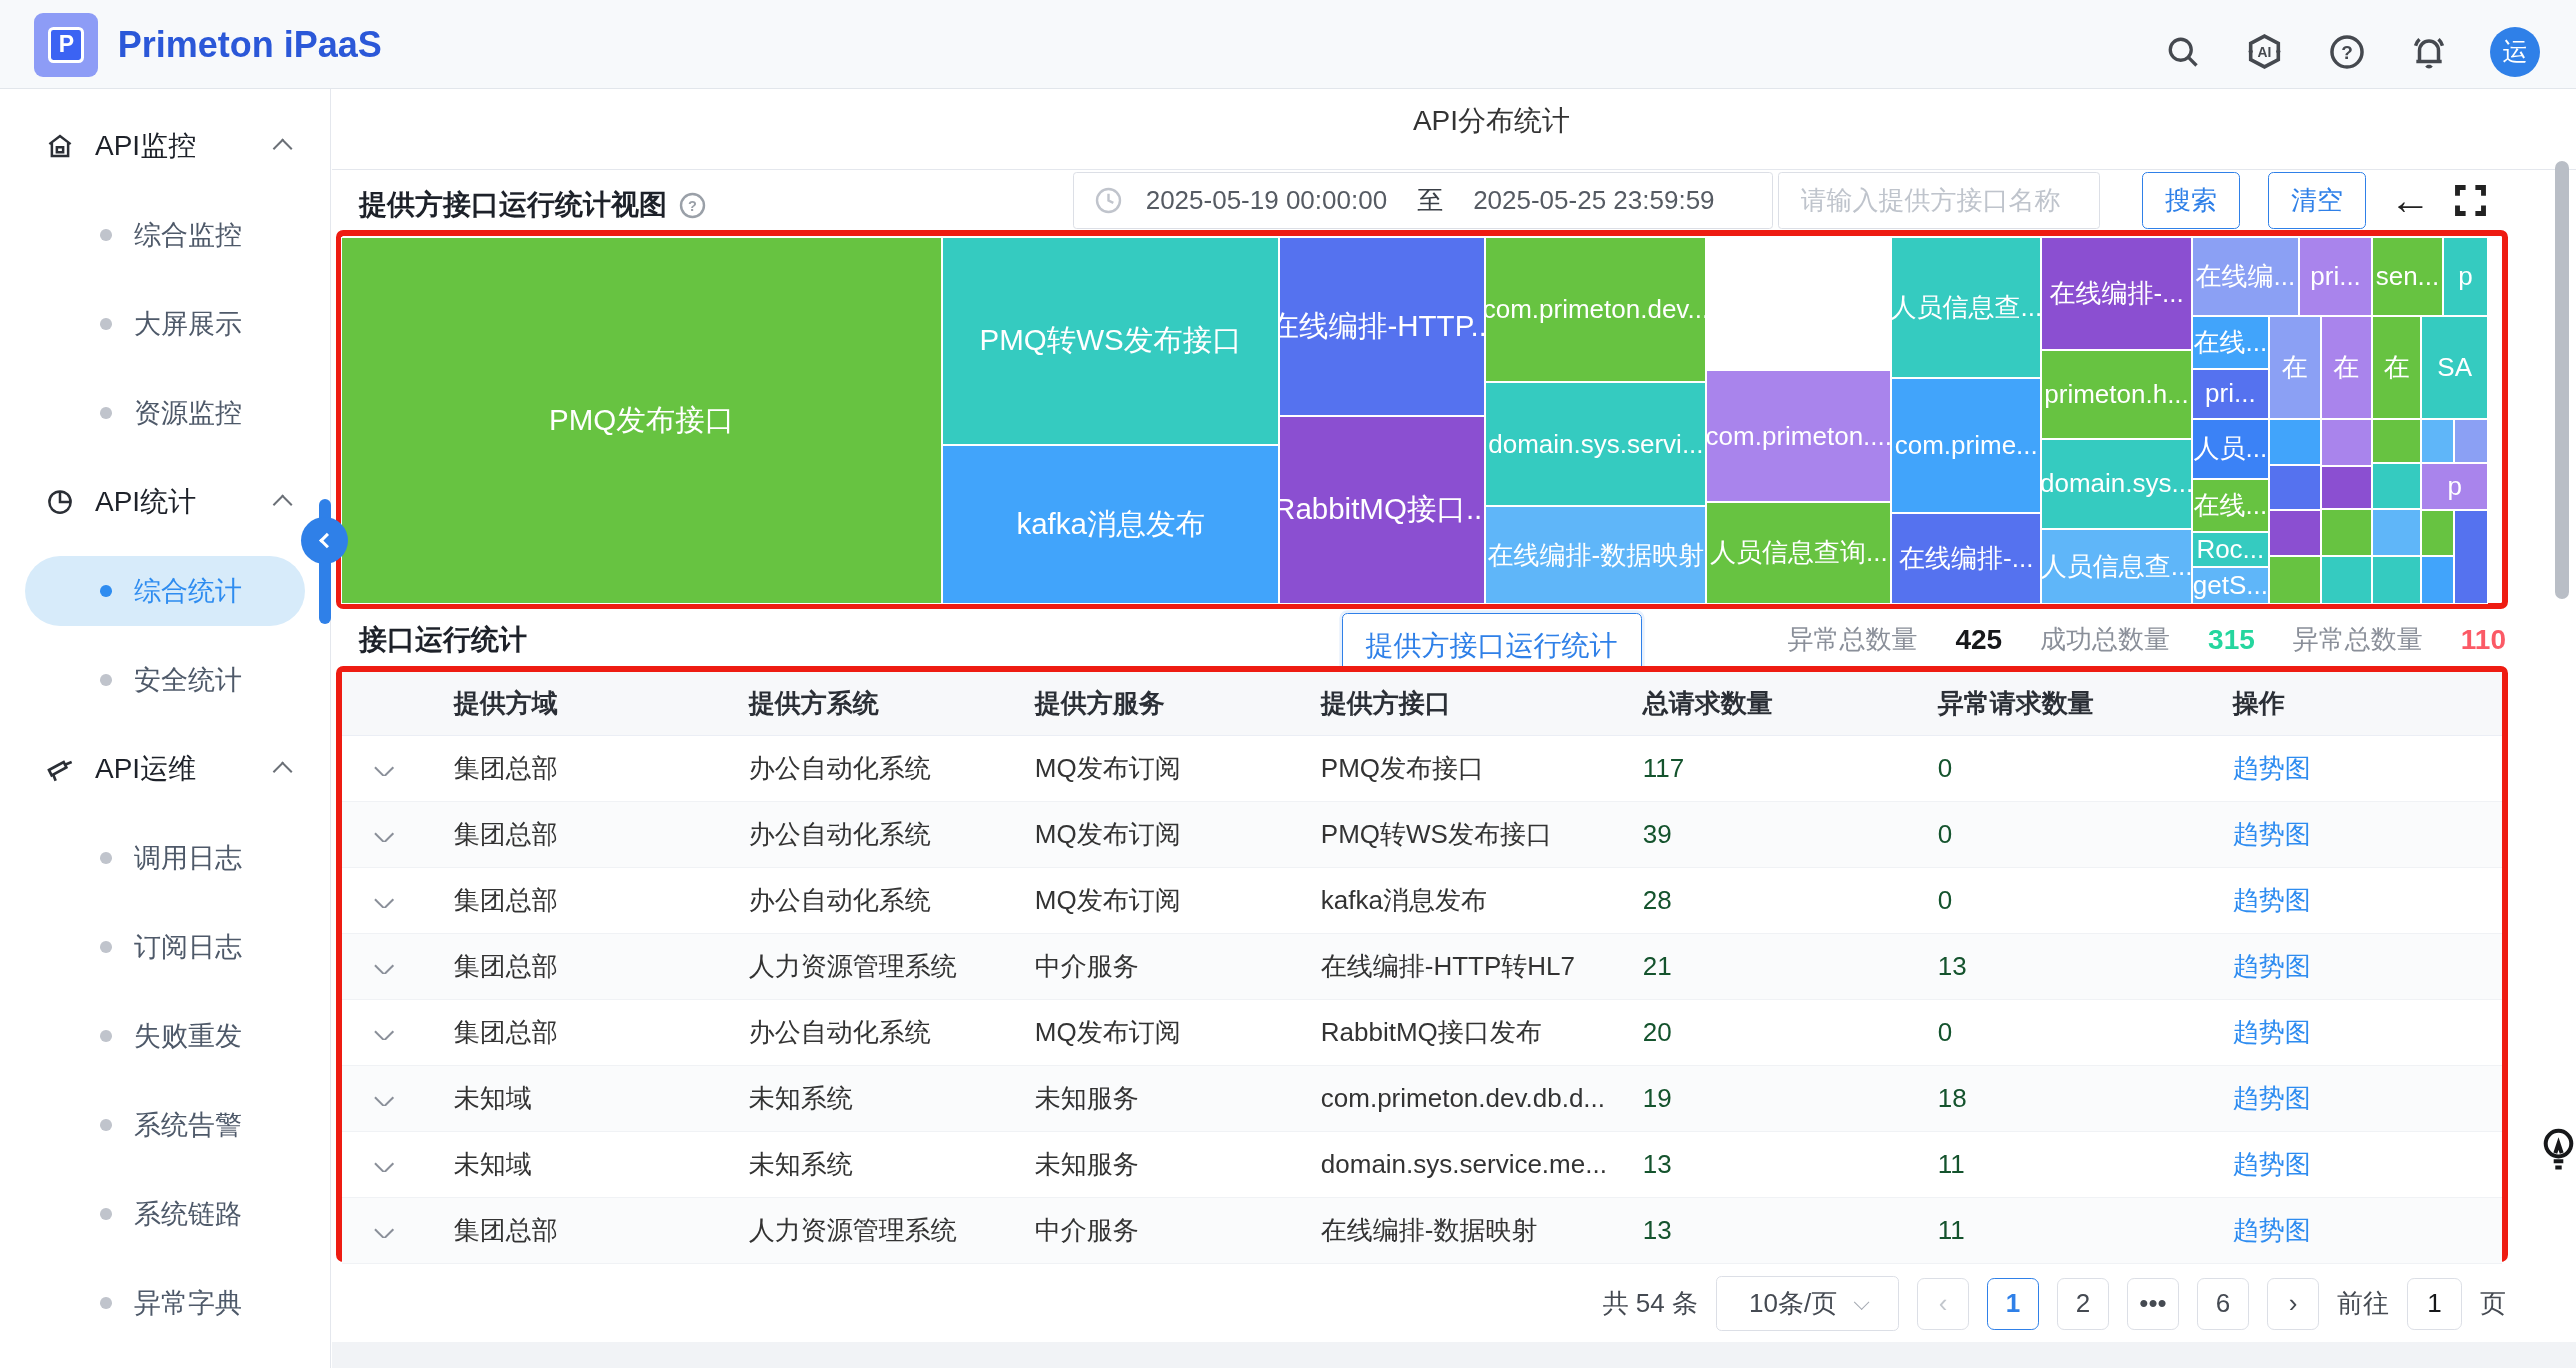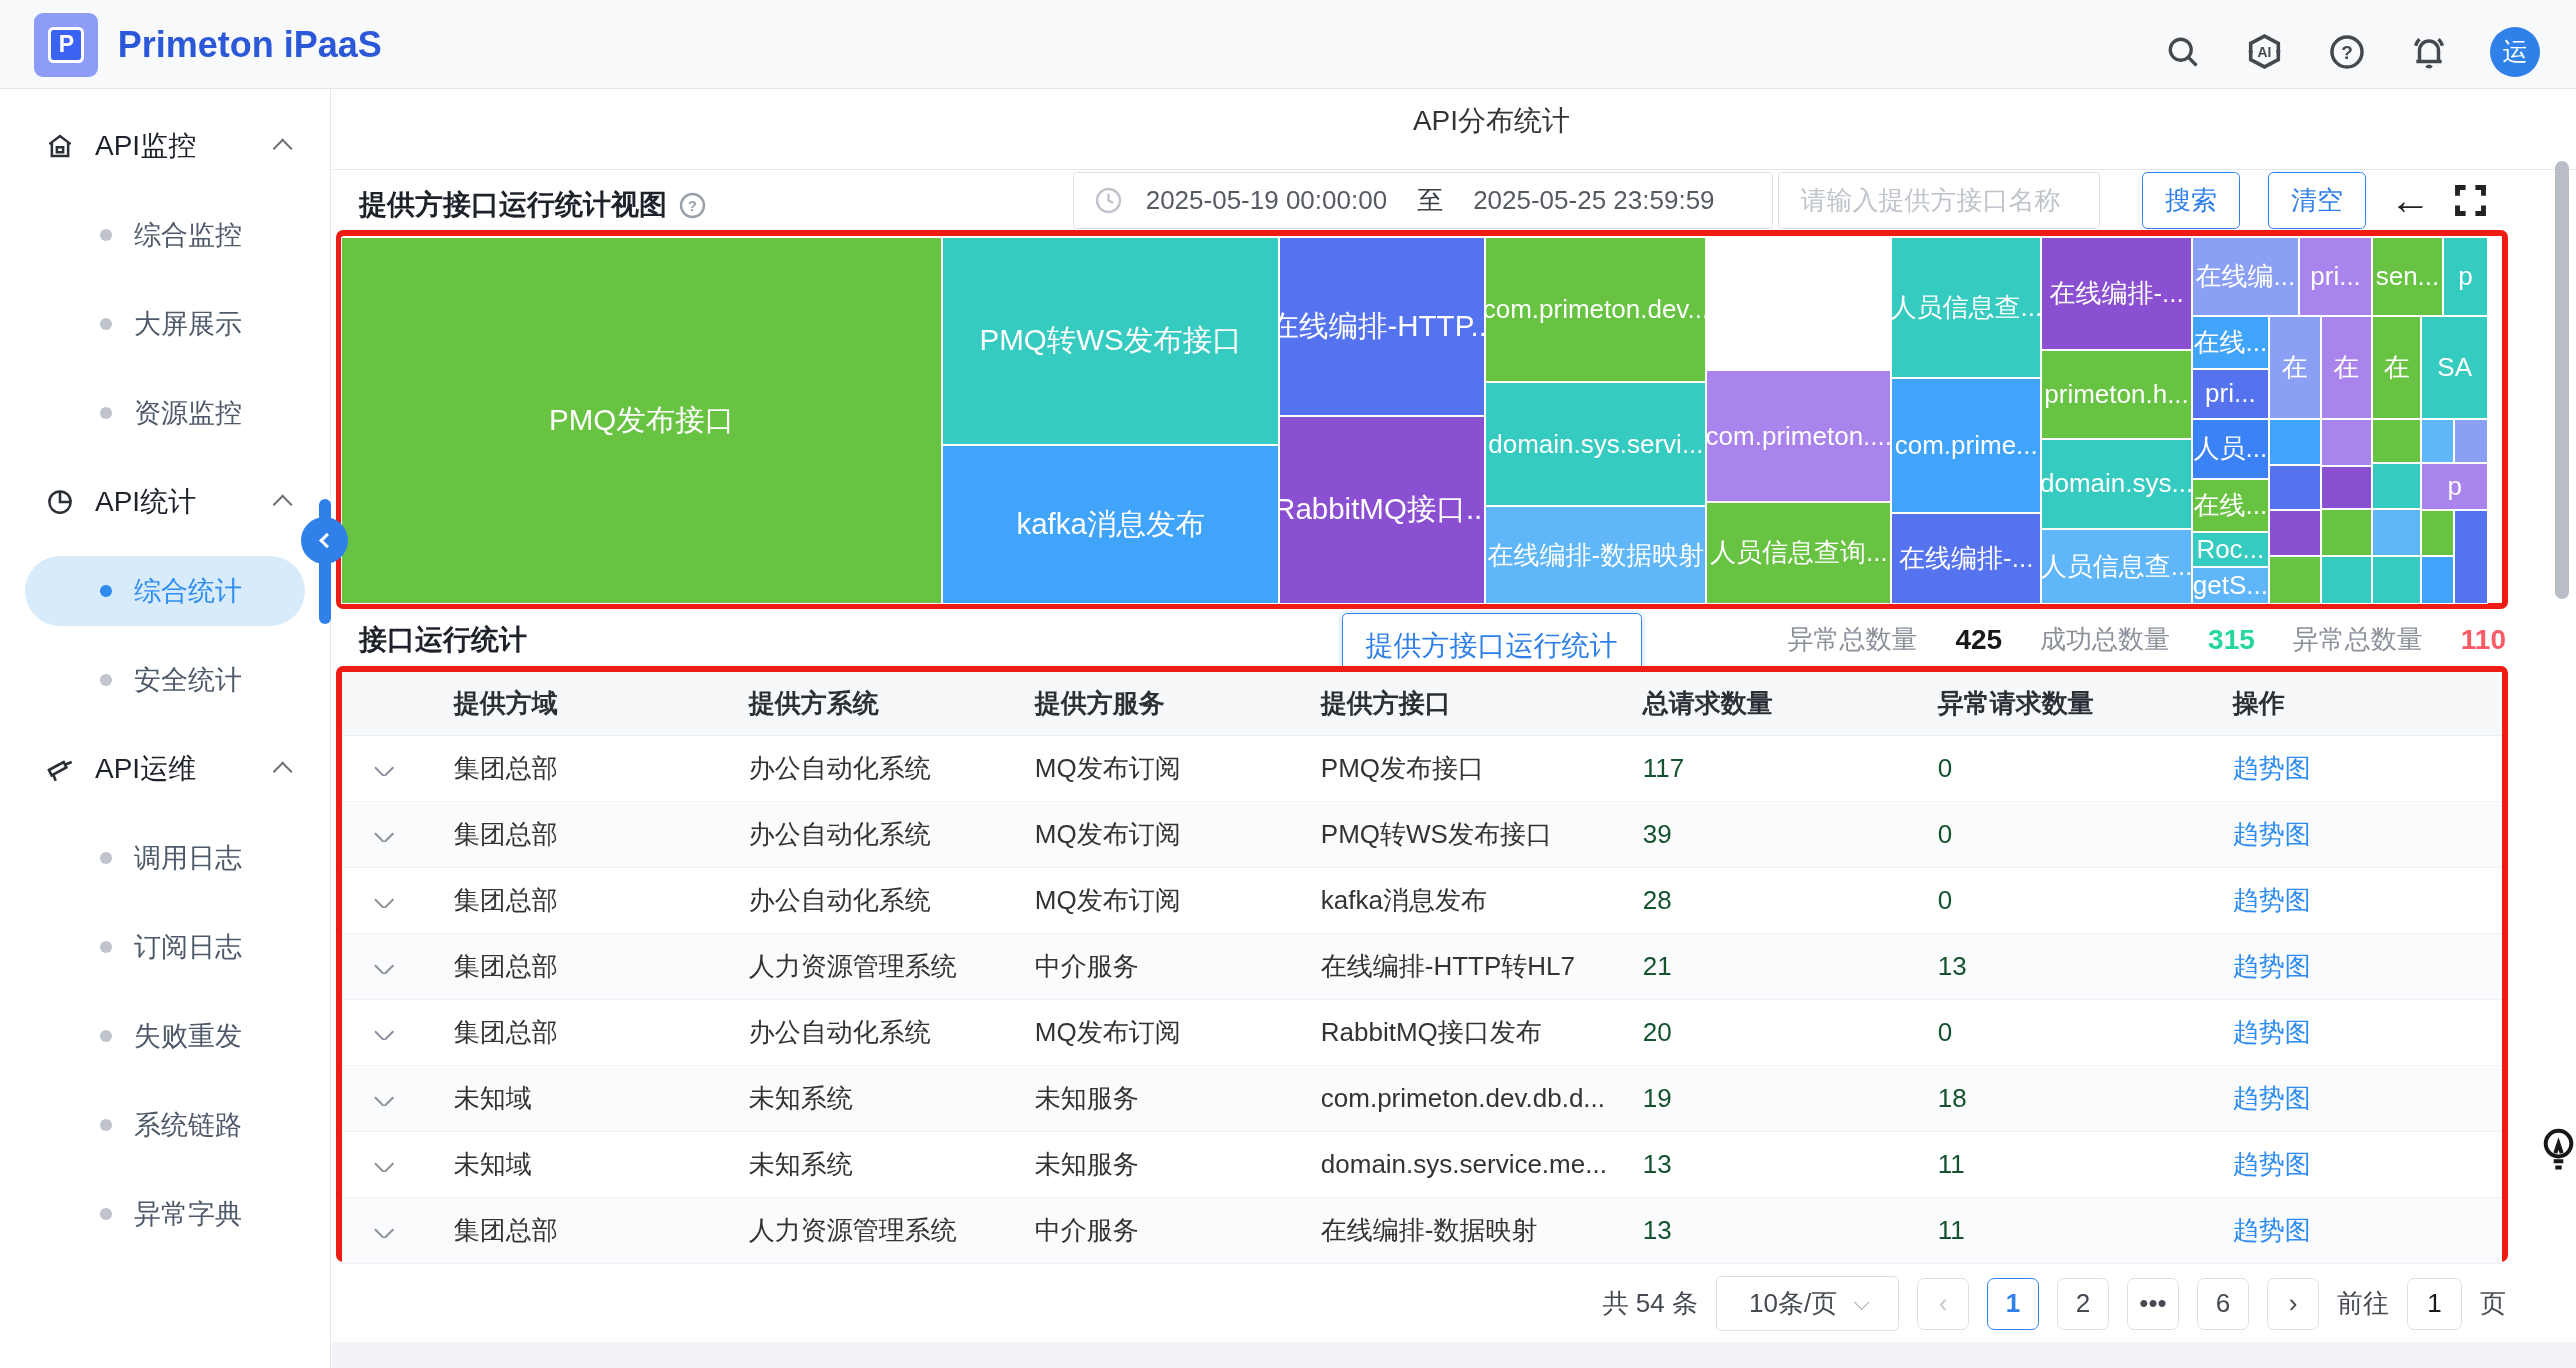--- a/index.html
+++ b/index.html
@@ -224,20 +224,24 @@
         <div class="i-dot"></div>
         <div class="i-label">调用日志</div>
       </div>
       <div class="nav-row">
         <div class="i-dot"></div>
         <div class="i-label">订阅日志</div>
       </div>
       <div class="nav-row">
         <div class="i-dot"></div>
         <div class="i-label">失败重发</div>
+      </div>
+      <div class="nav-row">
+        <div class="i-dot"></div>
+        <div class="i-label">系统告警</div>
       </div>
       <div class="nav-row">
         <div class="i-dot"></div>
         <div class="i-label">系统链路</div>
       </div>
       <div class="nav-row">
         <div class="i-dot"></div>
         <div class="i-label">异常字典</div>
       </div>
     </div>

